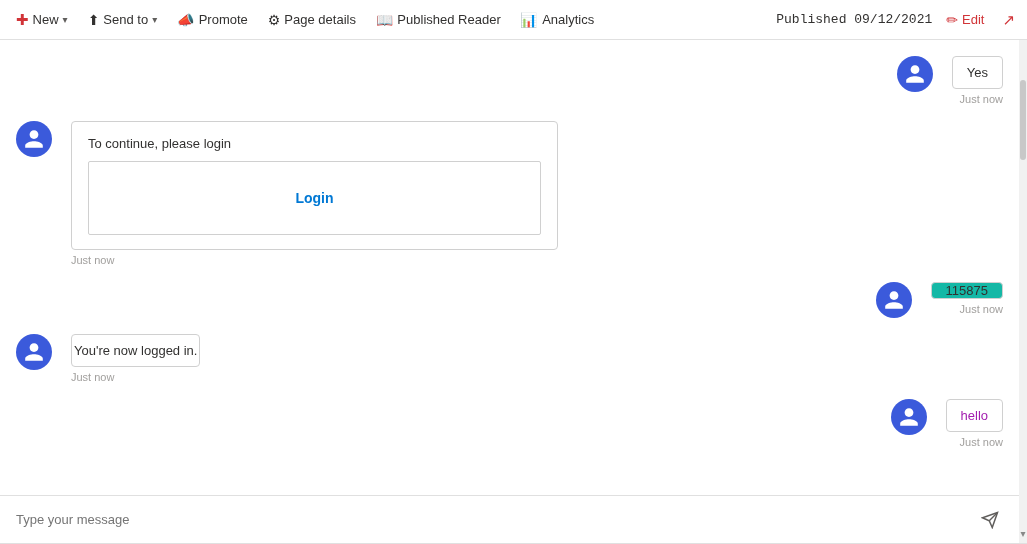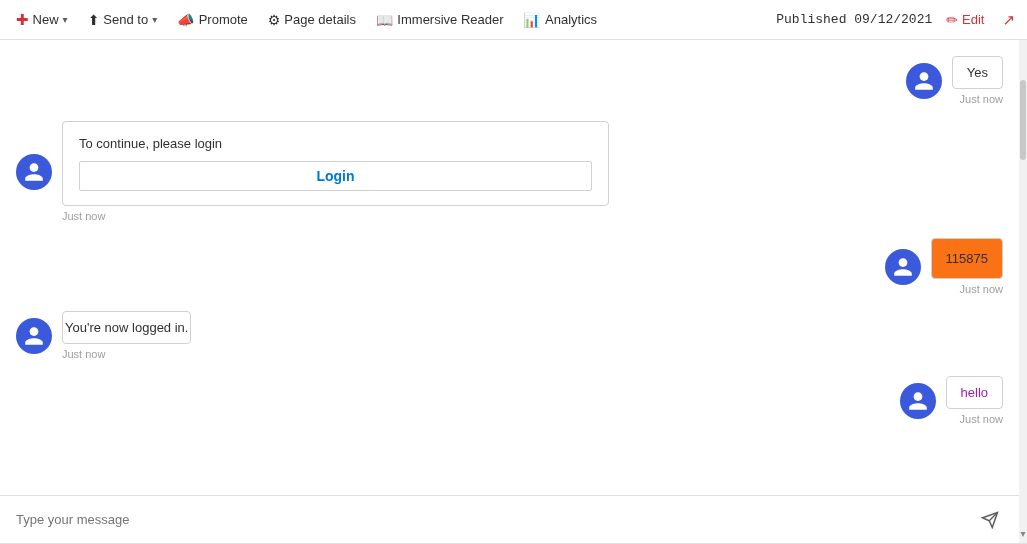--- a/index.html
+++ b/index.html
@@ -41,64 +41,64 @@
       flex: 1; overflow-y: auto; padding: 16px; display: flex; flex-direction: column; gap: 16px;
       background: #fff;
     }
 
     
     .chat-messages::-webkit-scrollbar { width: 6px; }
     .chat-messages::-webkit-scrollbar-track { background: #f1f1f1; }
     .chat-messages::-webkit-scrollbar-thumb { background: #c8c8c8; border-radius: 3px; }
 
     
-    .msg-row { display: flex; align-items: center; gap: 10px; }
+    .msg-row { display: flex; align-items: flex-start; gap: 19px; }
     .msg-row.right { flex-direction: row-reverse; }
 
     .avatar {
       width: 36px; height: 36px; border-radius: 50%; background: #3b5adb;
       display: flex; align-items: center; justify-content: center; flex-shrink: 0;
     }
     .avatar svg { width: 22px; height: 22px; fill: #fff; }
 
     .msg-content { display: flex; flex-direction: column; gap: 4px; max-width: 60%; }
     .msg-row.right .msg-content { align-items: flex-end; }
 
     .msg-bubble {
       background: #fff; border: 1px solid #d0d0d0; border-radius: 4px;
       padding: 10px 14px; font-size: 13px; color: #323130;
     }
 
     .msg-bubble.login-card {
-      width: 547px; padding: 14px 16px;
+      width: 487px; padding: 14px 16px;
     }
 
     .login-text { margin-bottom: 10px; font-size: 13px; color: #323130; }
 
     .login-btn {
       display: block; width: 100%; border: 1px solid #d0d0d0; background: #fff;
-      padding: 6px; text-align: center; color: #0078d4; font-size: 14px;
+      padding: 28px; text-align: center; color: #0078d4; font-size: 14px;
       font-weight: 600; cursor: pointer; border-radius: 2px;
     }
 
     .msg-time { font-size: 11px; color: #a19f9d; }
 
     .logged-in-bubble {
       background: #fff; border: 1px solid #d0d0d0; border-radius: 4px;
       padding: 8px 2px; font-size: 13px; color: #323130;
     }
 
     .yes-bubble {
       background: #fff; border: 1px solid #d0d0d0; border-radius: 4px;
       padding: 8px 14px; font-size: 13px; color: #323130;
     }
 
     .code-bubble {
-      background: #f97316; border: 1px solid #d0d0d0; border-radius: 4px;
-      padding: 12px 14px; font-size: 13px; color: #323130;
+      background: #14b8a6; border: 1px solid #d0d0d0; border-radius: 4px;
+      padding: 0 14px; font-size: 13px; color: #323130;
     }
 
     .hello-bubble {
       background: #fff; border: 1px solid #d0d0d0; border-radius: 4px;
       padding: 8px 14px; font-size: 13px; color: #a21caf;
     }
 
     
     .scrollbar-track {
       width: 8px; background: #f1f1f1; flex-shrink: 0; position: relative;
@@ -146,21 +146,21 @@
     <span>Promote</span>
   </div>
 
   <div class="toolbar-item">
     <span style="font-size:14px;">⚙</span>
     <span>Page details</span>
   </div>
 
   <div class="toolbar-item">
     <span style="font-size:14px;">📖</span>
-    <span>Immersive Reader</span>
+    <span>Published Reader</span>
   </div>
 
   <div class="toolbar-item">
     <span style="font-size:14px;">📊</span>
     <span>Analytics</span>
   </div>
 
   <div class="toolbar-right">
     <span class="published">Published 09/12/2021</span>
     <div class="edit-btn">

